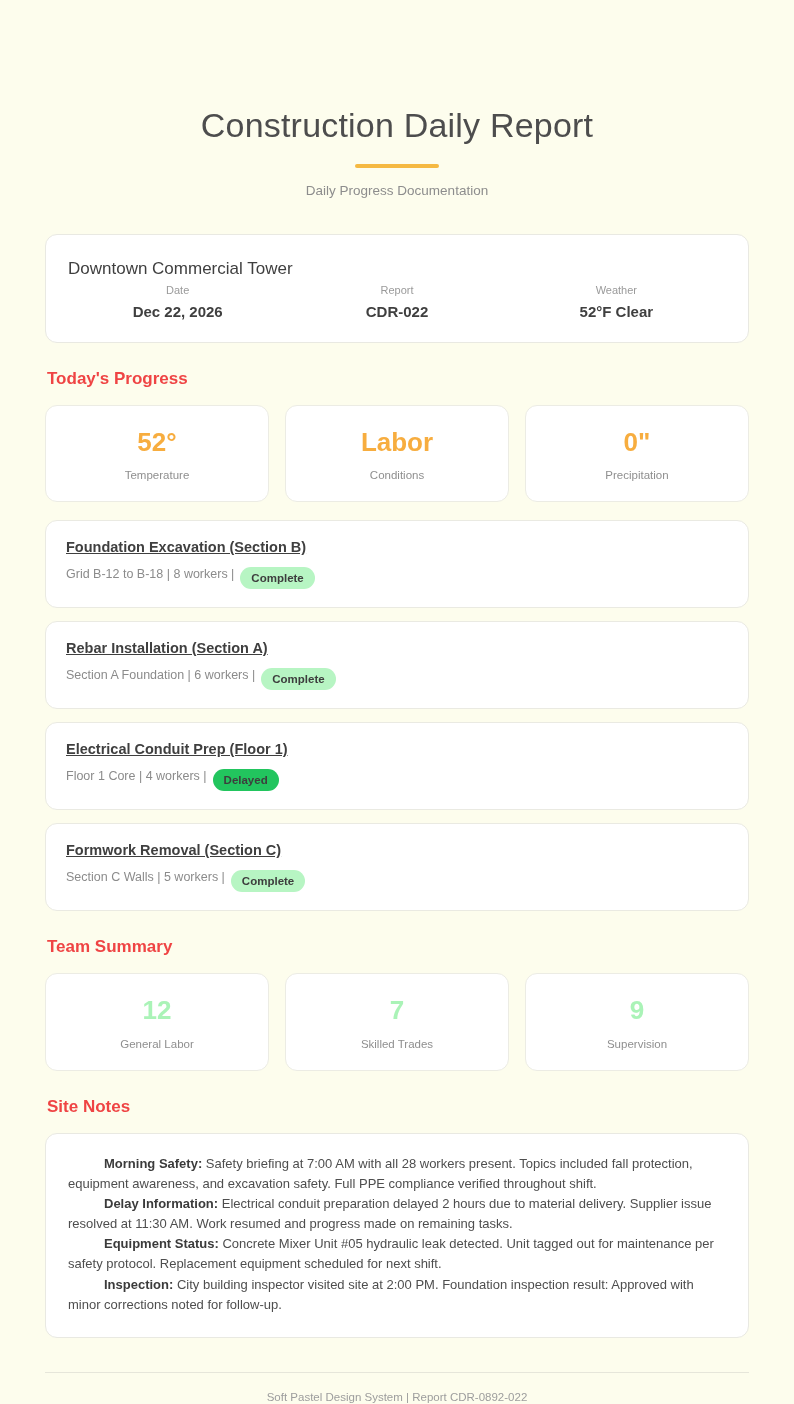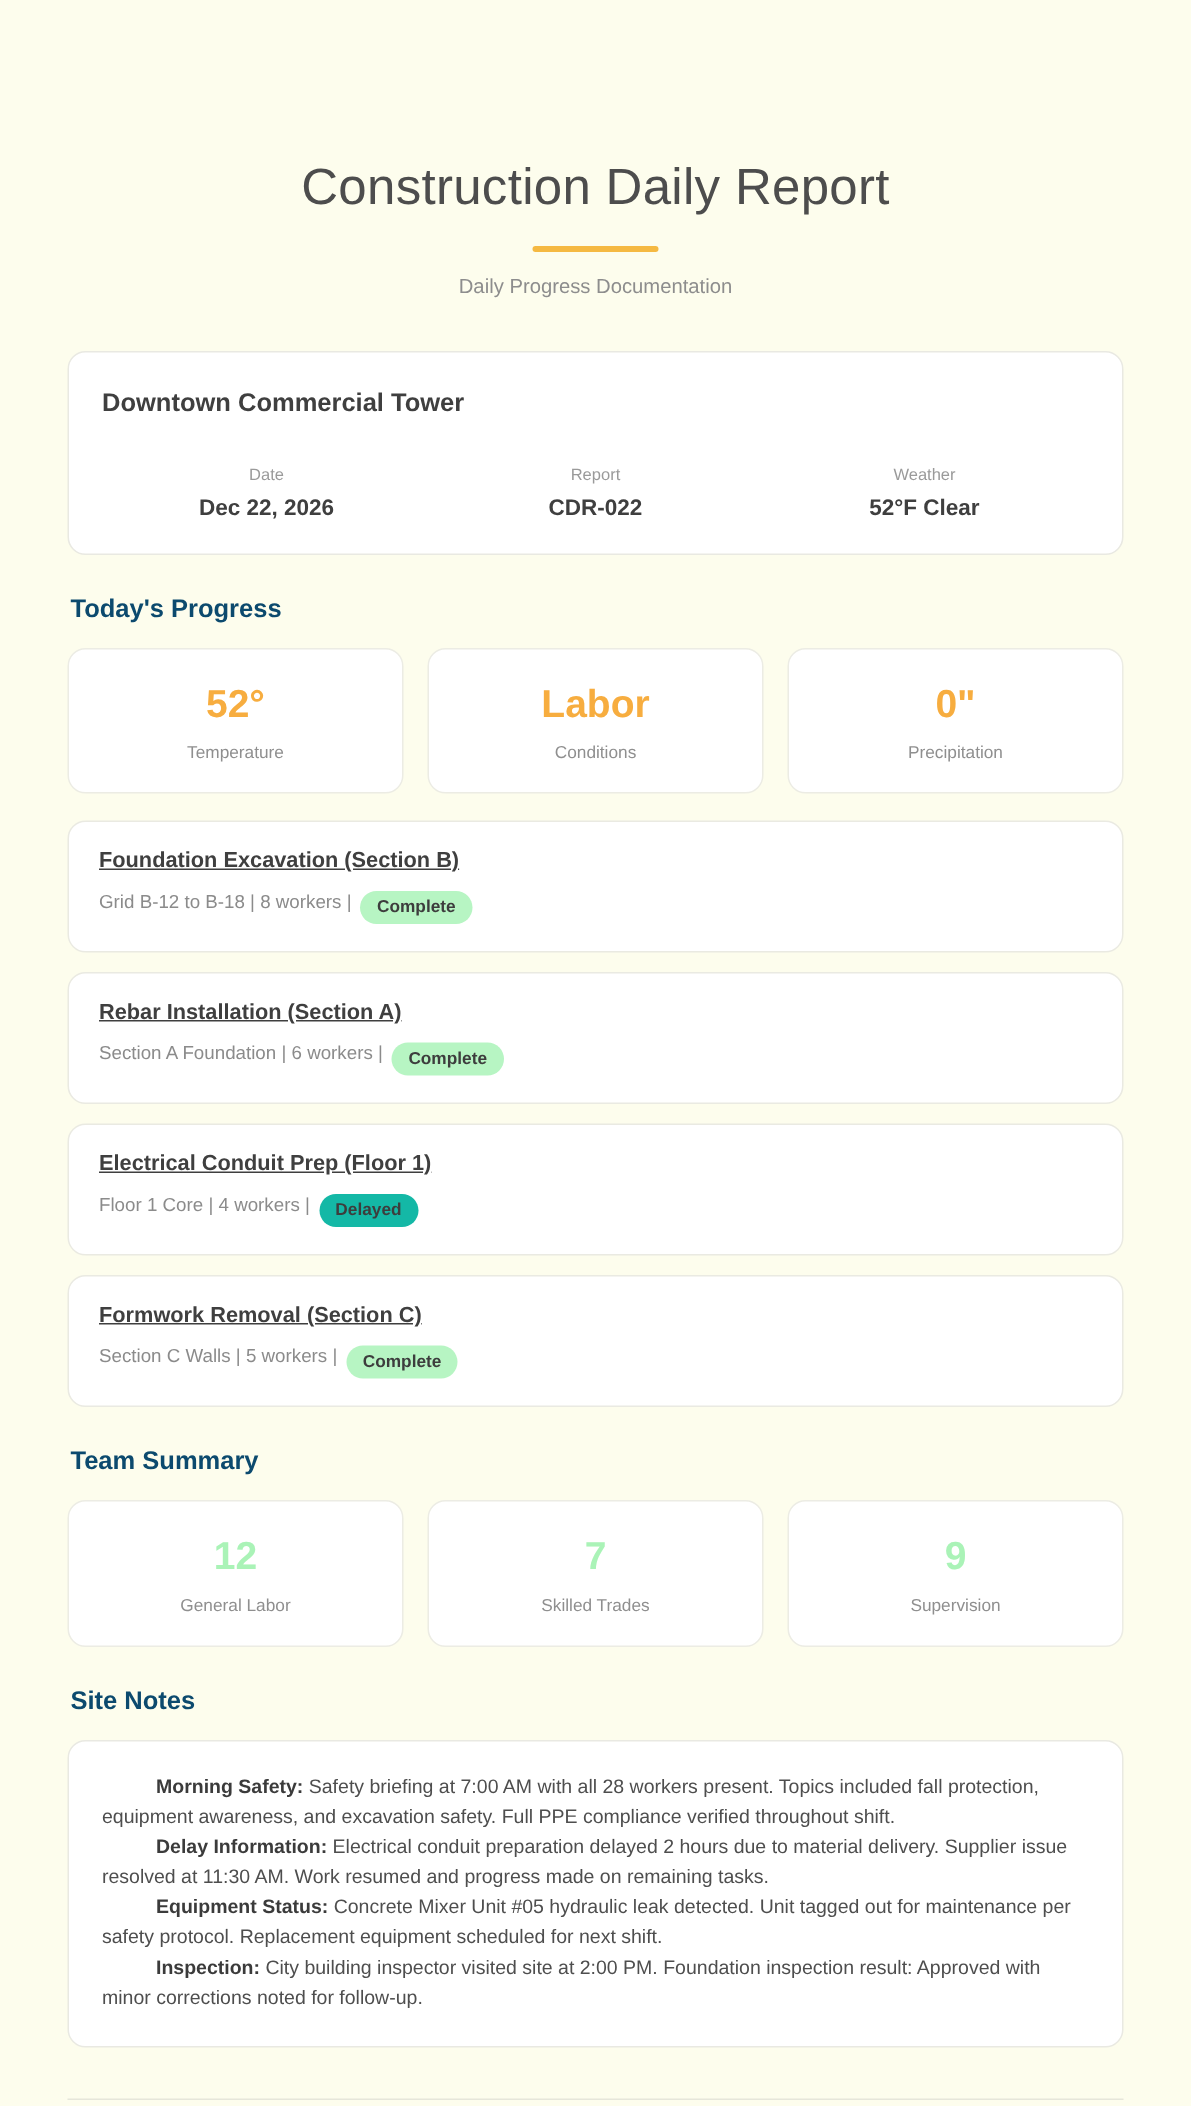--- a/index.html
+++ b/index.html
@@ -54,23 +54,23 @@
     border: 1px solid #e9e9e2;
     border-radius: 12px;
   }
 
   .project-card {
     margin-top: 22px;
     padding: 24px 22px 22px 22px;
   }
   .project-name {
     font-size: 17px;
-    font-weight: bold;
+    font-weight: normal;
     color: #3f3f3f;
-    margin-bottom: 32px;
+    margin-bottom: 5px;
   }
   .meta-row {
     display: flex;
   }
   .meta-cell {
     flex: 1;
     text-align: center;
   }
   .meta-label {
     font-size: 11px;
@@ -80,21 +80,21 @@
   .meta-value {
     font-size: 15px;
     font-weight: bold;
     color: #3f3f3f;
   }
 
   
   .section-heading {
     font-size: 17px;
     font-weight: bold;
-    color: #0c4a6e;
+    color: #ef4444;
     margin: 26px 0 16px 2px;
   }
 
   
   .stat-grid {
     display: flex;
     gap: 16px;
   }
   .stat-card {
     flex: 1;
@@ -143,21 +143,21 @@
   .task-meta-text { margin-right: 6px; }
   .badge {
     display: inline-block;
     font-size: 11.5px;
     font-weight: bold;
     color: #3d3d3d;
     padding: 5px 11px;
     border-radius: 11px;
   }
   .badge.complete { background: #b7f5c3; }
-  .badge.delayed  { background: #14b8a6; }
+  .badge.delayed  { background: #22c55e; }
 
   
   .notes-card {
     margin-top: 4px;
     padding: 20px 22px 22px 22px;
   }
   .note-line {
     font-size: 13px;
     color: #4e4e4e;
     line-height: 1.55;

